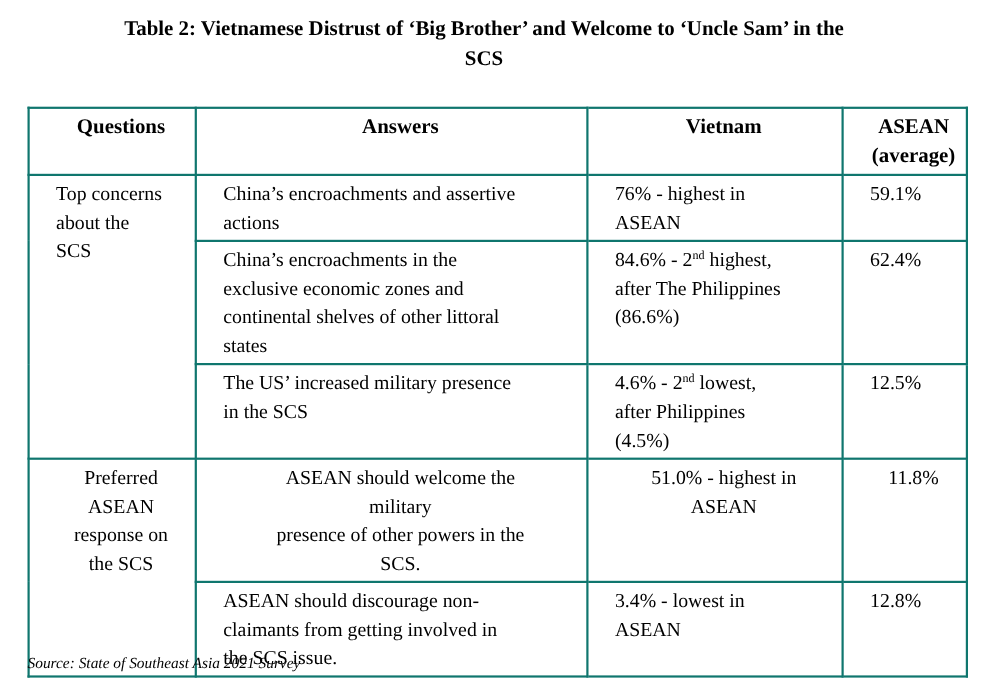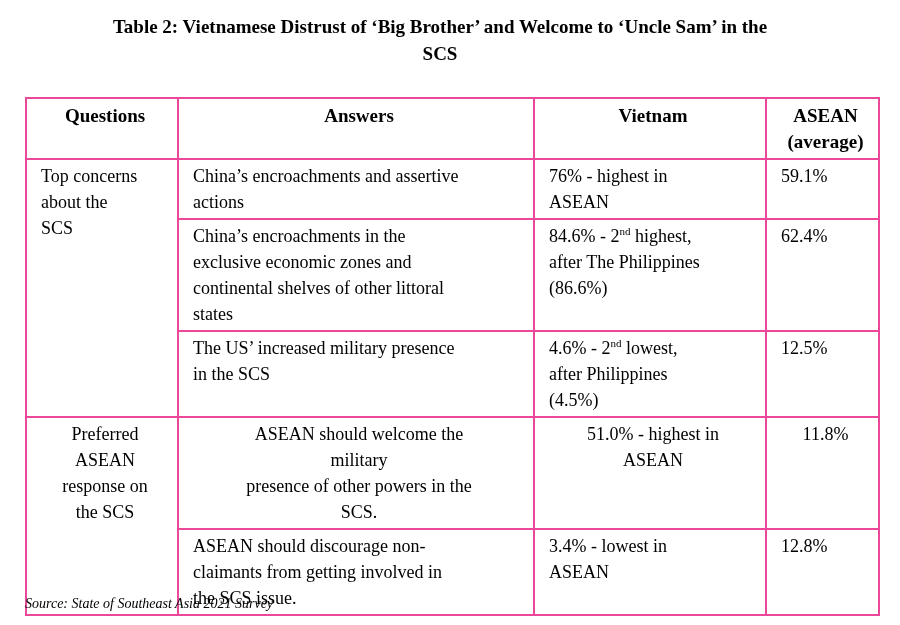--- a/index.html
+++ b/index.html
@@ -27,23 +27,23 @@
     top: 97px;
     width: 853px;
     border-collapse: collapse;
     table-layout: fixed;
   }
   .tbl col.c1 { width: 152px; }
   .tbl col.c2 { width: 356px; }
   .tbl col.c3 { width: 232px; }
   .tbl col.c4 { width: 113px; }
   .tbl th, .tbl td {
-    border: 2px solid #ec4899;
+    border: 2px solid #0f766e;
     vertical-align: top;
-    padding: 3px 8px 3px 14px;
+    padding: 3px 8px 3px 24px;
     font-size: 18px;
     line-height: 26px;
     white-space: pre-line;
     overflow: hidden;
   }
   .tbl th {
     font-weight: bold;
     font-size: 19px;
     text-align: center;
     padding-top: 4px;

